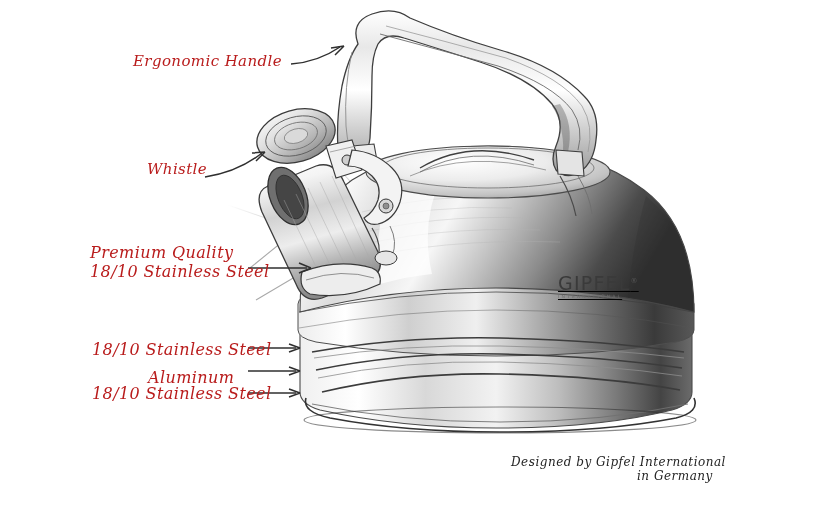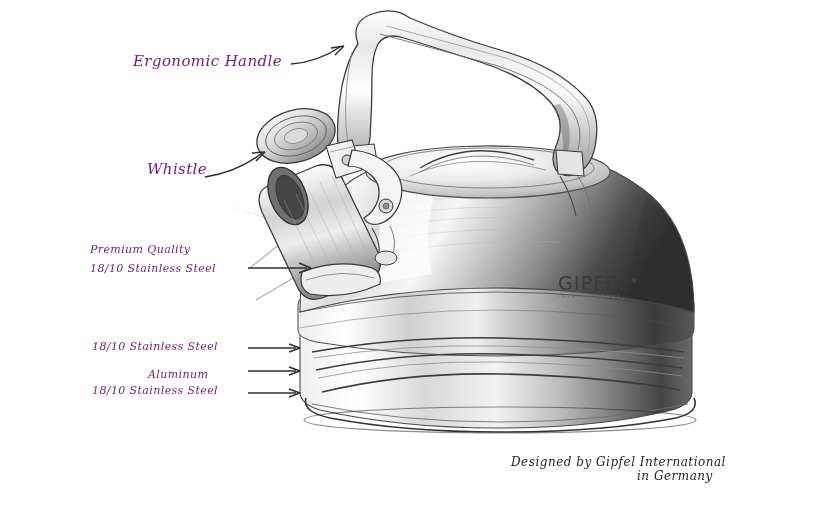--- a/index.html
+++ b/index.html
@@ -1,28 +1,28 @@
 <!DOCTYPE html>
 <html><head>
 <meta charset="utf-8">
 <title>Kettle Technical Sketch</title>
 <style>
   html,body{margin:0;padding:0;background:#fff;}
   body{width:828px;height:512px;overflow:hidden;
        font-family:"DejaVu Sans",sans-serif;}
   #stage{position:relative;width:828px;height:512px;background:#ffffff;}
   #stage svg{position:absolute;left:0;top:0;}
-  .lbl{position:absolute;color:#701a75;font-family:"DejaVu Serif",serif;
+  .lbl{position:absolute;color:#b91c1c;font-family:"DejaVu Serif",serif;
        font-style:italic;white-space:nowrap;letter-spacing:.4px;}
-  .lbl.sm{font-size:11px;}
+  .lbl.sm{font-size:16px;}
   .lbl.md{font-size:15px;}
   .underline{border-bottom:1.2px solid #333;padding-bottom:1px;}
   .sig{position:absolute;font-family:"DejaVu Serif",serif;font-style:italic;
        color:#242424;font-size:12px;white-space:nowrap;letter-spacing:.5px;}
-  .logo{position:absolute;text-align:left;line-height:1;}
+  .logo{position:absolute;text-align:left;line-height:1;text-decoration:underline;}
   .logo .brand{font-family:"DejaVu Sans",sans-serif;font-size:19px;
        letter-spacing:1.2px;color:#3a3a3a;font-weight:400;}
   .logo .sub{font-family:"DejaVu Sans",sans-serif;font-size:4.6px;
        letter-spacing:2.1px;color:#6d6d6d;margin-top:2px;}
   .logo .reg{font-size:7px;vertical-align:super;color:#555;}
 </style>
 </head>
 <body>
 
 <div id="stage">

